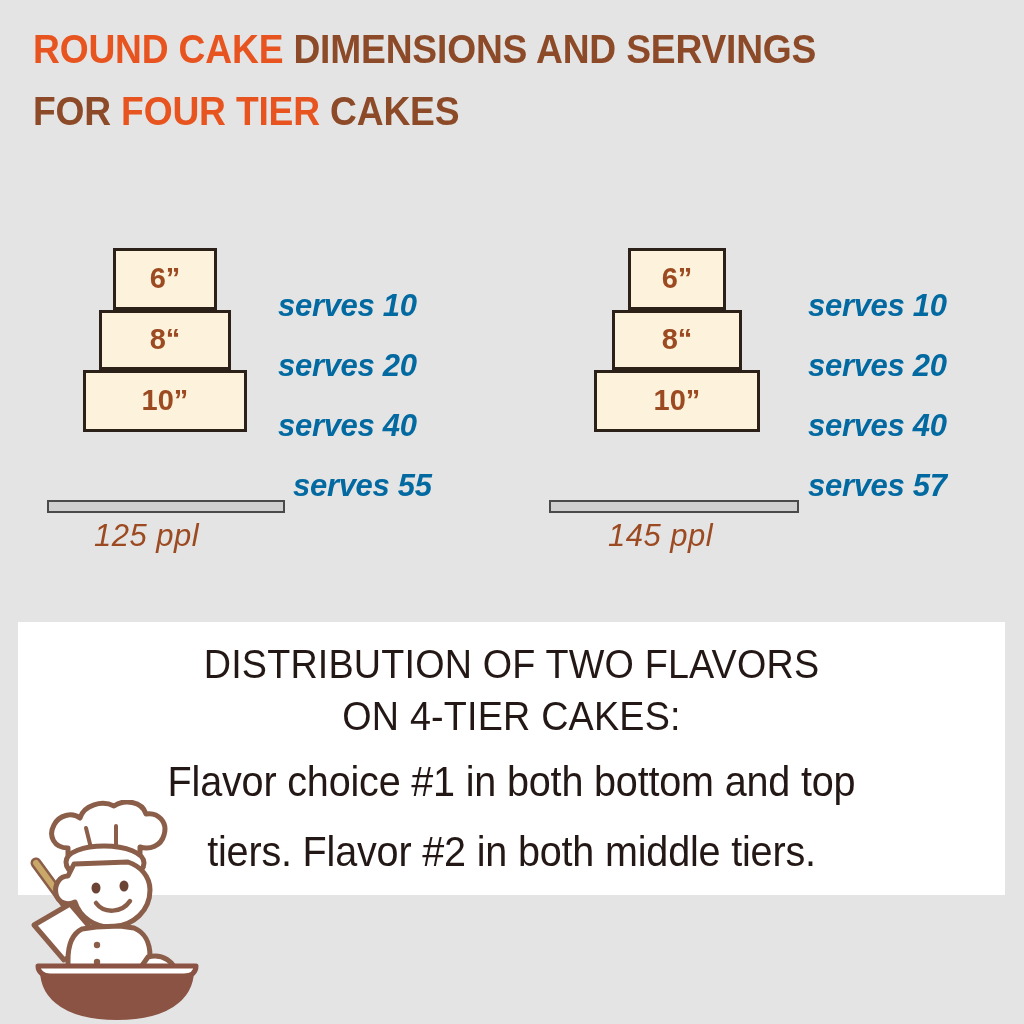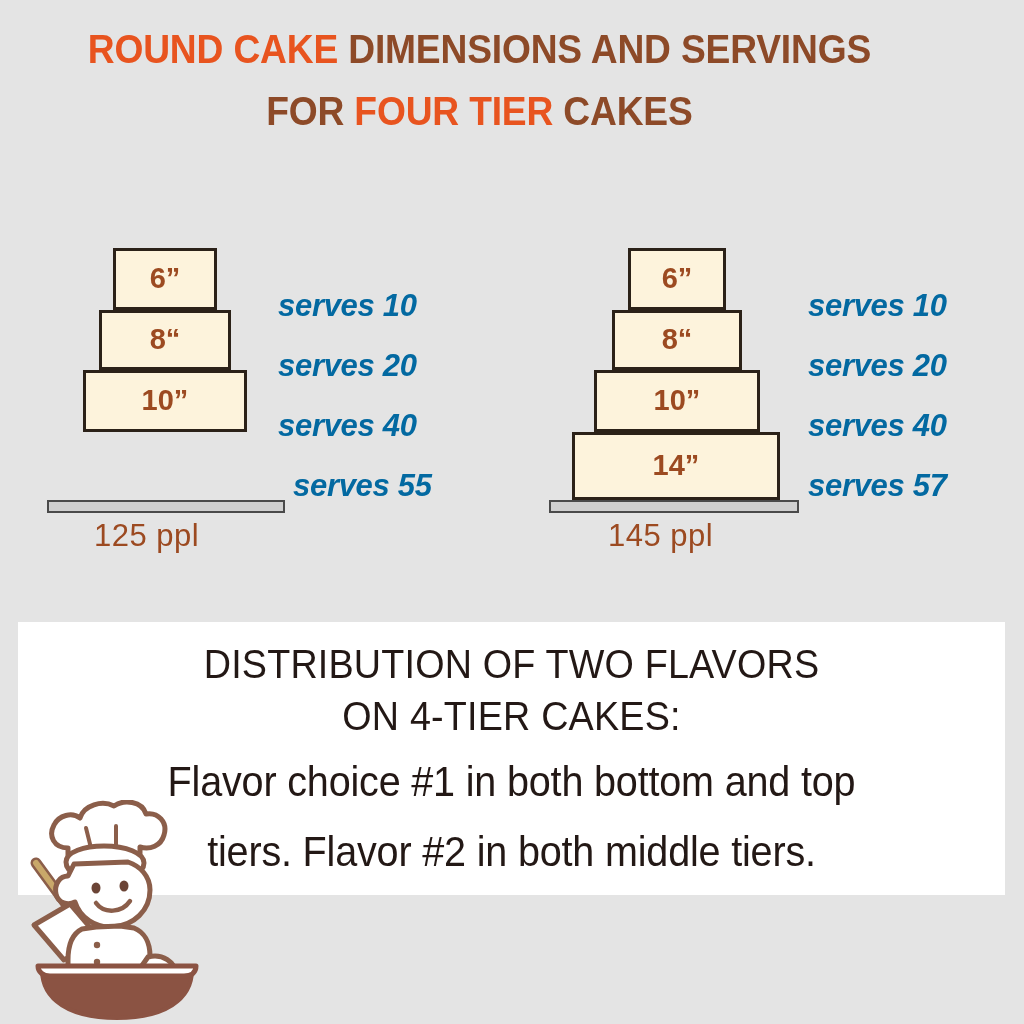--- a/index.html
+++ b/index.html
@@ -14,21 +14,20 @@
     overflow: hidden;
     position: relative;
   }
 
   
   .title-block {
     position: absolute;
     left: 33px;
     top: 18px;
     width: 960px;
-    text-align: center;
   }
   .title-line {
     font-family: "Liberation Sans", sans-serif;
     font-weight: bold;
     font-size: 40px;
     line-height: 62px;
     letter-spacing: -0.2px;
     color: #8d4a28;
     white-space: nowrap;
     transform: scaleX(0.93);
@@ -78,20 +77,21 @@
   }
 
   .ppl-label {
     position: absolute;
     font-family: "Liberation Sans", sans-serif;
     font-size: 31px;
     font-weight: normal;
     color: #9c4a21;
     white-space: nowrap;
     letter-spacing: 0.5px;
+    font-style: italic;
   }
 
   
   .serves-col {
     position: absolute;
     top: 248px;
     width: 230px;
   }
   .serves-col.left  { left: 278px; }
   .serves-col.right { left: 808px; }
@@ -182,23 +182,20 @@
 <div class="cake-group right">
   <div class="cake-stack">
     <div class="tier" style="left:88px; top:0px; width:98px; height:62px;">
       <span class="tier-label">6”</span>
     </div>
     <div class="tier" style="left:72px; top:62px; width:130px; height:60px;">
       <span class="tier-label">8“</span>
     </div>
     <div class="tier" style="left:54px; top:122px; width:166px; height:62px;">
       <span class="tier-label">10”</span>
-    </div>
-    <div class="tier" style="left:32px; top:184px; width:208px; height:68px;">
-      <span class="tier-label">14”</span>
     </div>
     <div class="cake-plate" style="left:9px; top:252px; width:250px;"></div>
     <div class="ppl-label" style="left:68px; top:270px;">145 ppl</div>
   </div>
 </div>
 
 <div class="serves-col right">
   <div class="serves-row" style="top:40px; left:0px;">serves 10</div>
   <div class="serves-row" style="top:100px; left:0px;">serves 20</div>
   <div class="serves-row" style="top:160px; left:0px;">serves 40</div>

